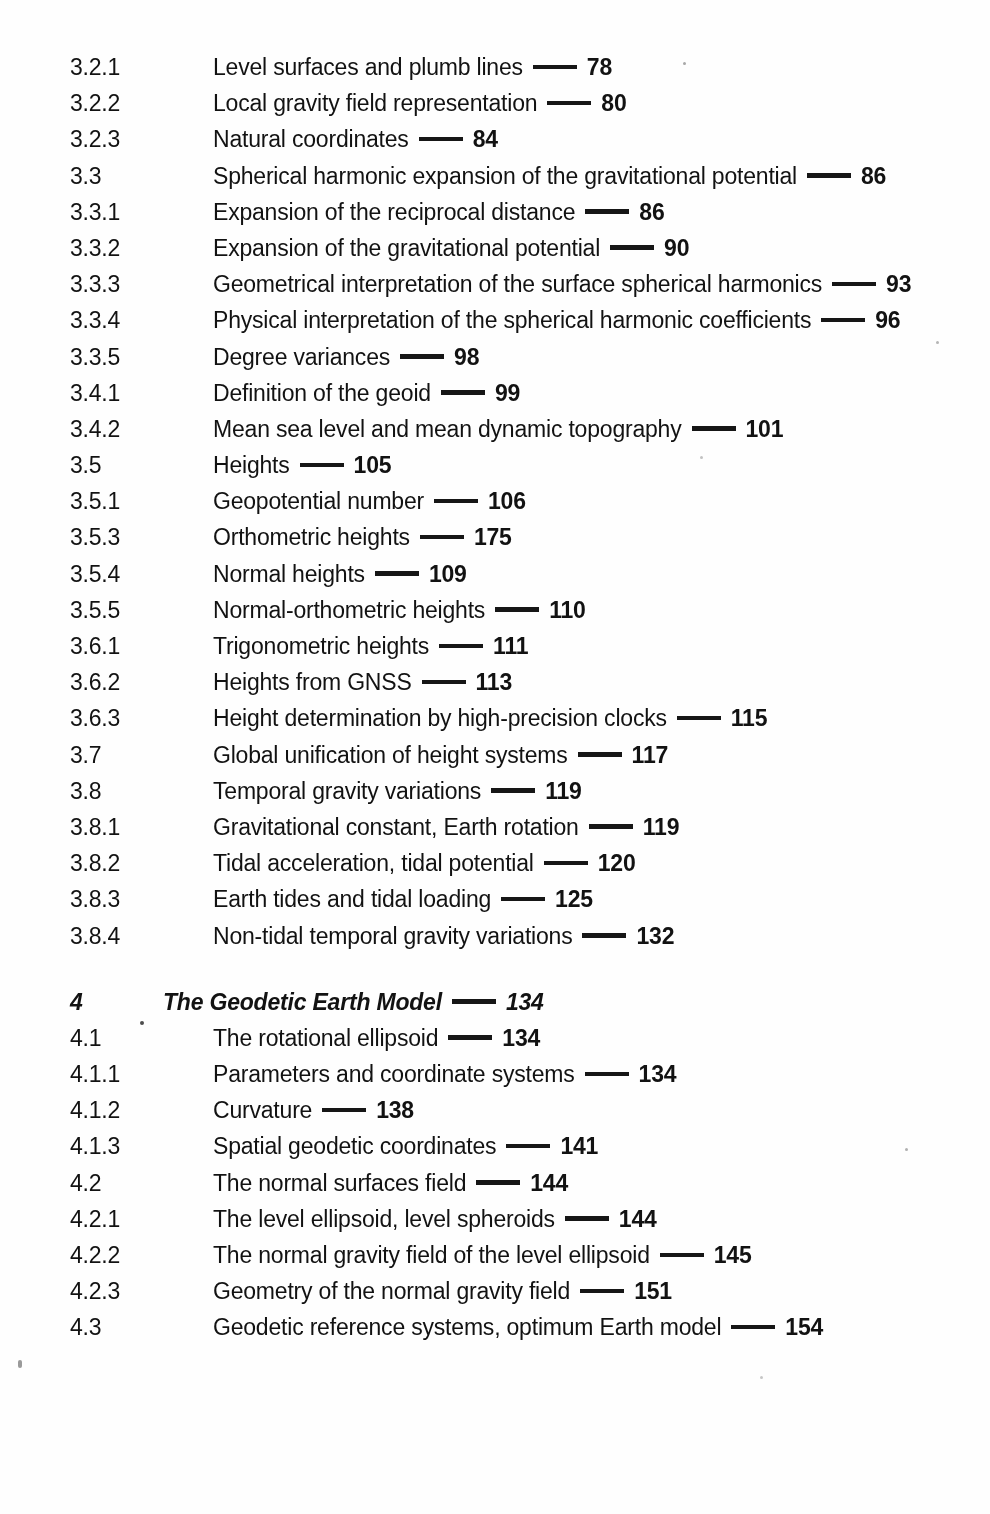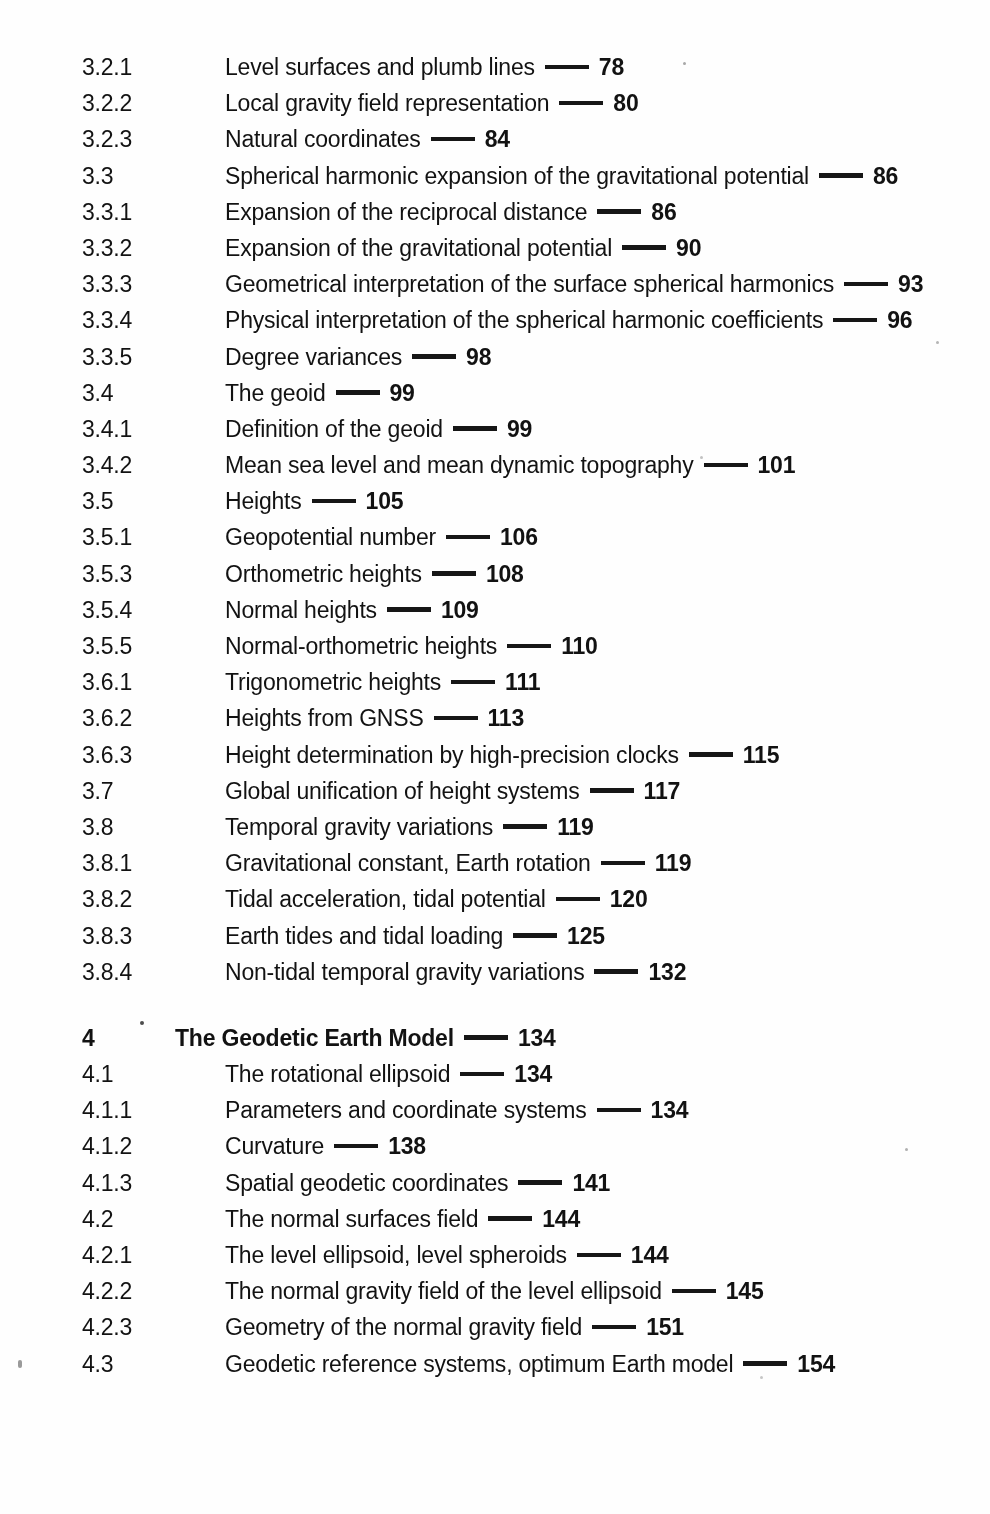--- a/index.html
+++ b/index.html
@@ -26,25 +26,25 @@
     padding-left: 70px;
     line-height: 36.2px;
     height: 36.2px;
     font-size: 23px;
     letter-spacing: -0.2px;
     white-space: nowrap;
   }
   .toc-row .num {
     display: inline-block;
     width: 143px;
-    margin-left: 12px;
   }
   .toc-row.chapter {
     font-weight: 700;
     margin-top: 30px;
+    font-style: italic;
   }
   .toc-row.chapter .num {
     width: 93px;
   }
   .dash {
     display: inline-block;
     width: 44px;
     height: 4.5px;
     background: #161616;
     margin: 0 10px;
@@ -86,36 +86,33 @@
       <div class="toc-row">
     <span class="num">3.3.3</span><span class="title">Geometrical interpretation of the surface spherical harmonics</span><span class="dash"></span><span class="pagenum">93</span>
   </div>
       <div class="toc-row">
     <span class="num">3.3.4</span><span class="title">Physical interpretation of the spherical harmonic coefficients</span><span class="dash"></span><span class="pagenum">96</span>
   </div>
       <div class="toc-row">
     <span class="num">3.3.5</span><span class="title">Degree variances</span><span class="dash"></span><span class="pagenum">98</span>
   </div>
       <div class="toc-row">
-    <span class="num">3.4</span><span class="title">The geoid</span><span class="dash"></span><span class="pagenum">99</span>
-  </div>
-      <div class="toc-row">
     <span class="num">3.4.1</span><span class="title">Definition of the geoid</span><span class="dash"></span><span class="pagenum">99</span>
   </div>
       <div class="toc-row">
     <span class="num">3.4.2</span><span class="title">Mean sea level and mean dynamic topography</span><span class="dash"></span><span class="pagenum">101</span>
   </div>
       <div class="toc-row">
     <span class="num">3.5</span><span class="title">Heights</span><span class="dash"></span><span class="pagenum">105</span>
   </div>
       <div class="toc-row">
     <span class="num">3.5.1</span><span class="title">Geopotential number</span><span class="dash"></span><span class="pagenum">106</span>
   </div>
       <div class="toc-row">
-    <span class="num">3.5.3</span><span class="title">Orthometric heights</span><span class="dash"></span><span class="pagenum">108</span>
+    <span class="num">3.5.3</span><span class="title">Orthometric heights</span><span class="dash"></span><span class="pagenum">175</span>
   </div>
       <div class="toc-row">
     <span class="num">3.5.4</span><span class="title">Normal heights</span><span class="dash"></span><span class="pagenum">109</span>
   </div>
       <div class="toc-row">
     <span class="num">3.5.5</span><span class="title">Normal-orthometric heights</span><span class="dash"></span><span class="pagenum">110</span>
   </div>
       <div class="toc-row">
     <span class="num">3.6.1</span><span class="title">Trigonometric heights</span><span class="dash"></span><span class="pagenum">111</span>
   </div>

